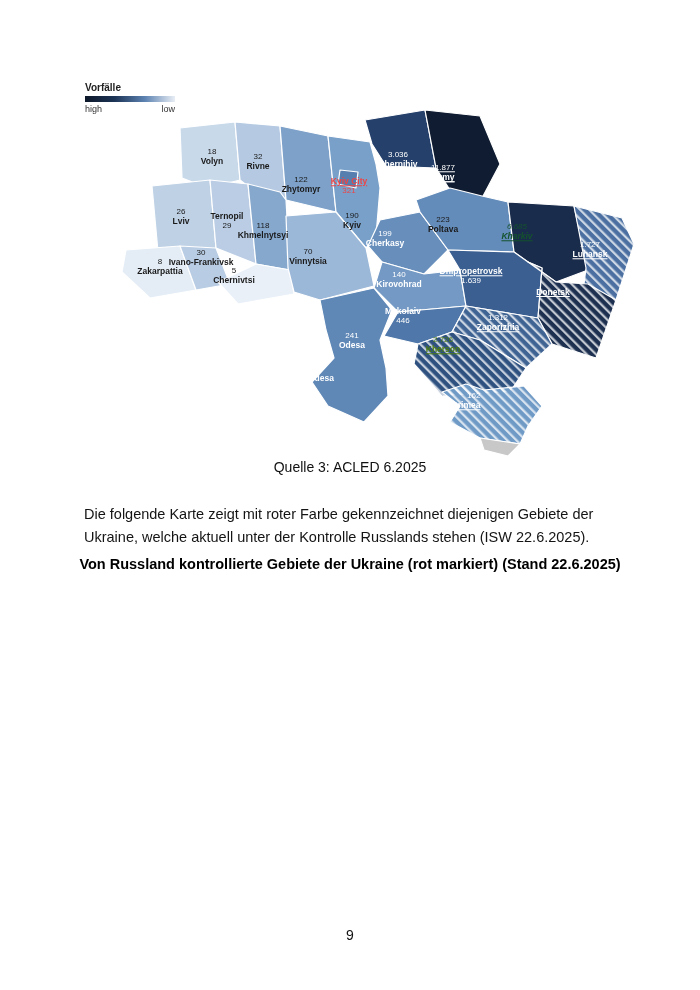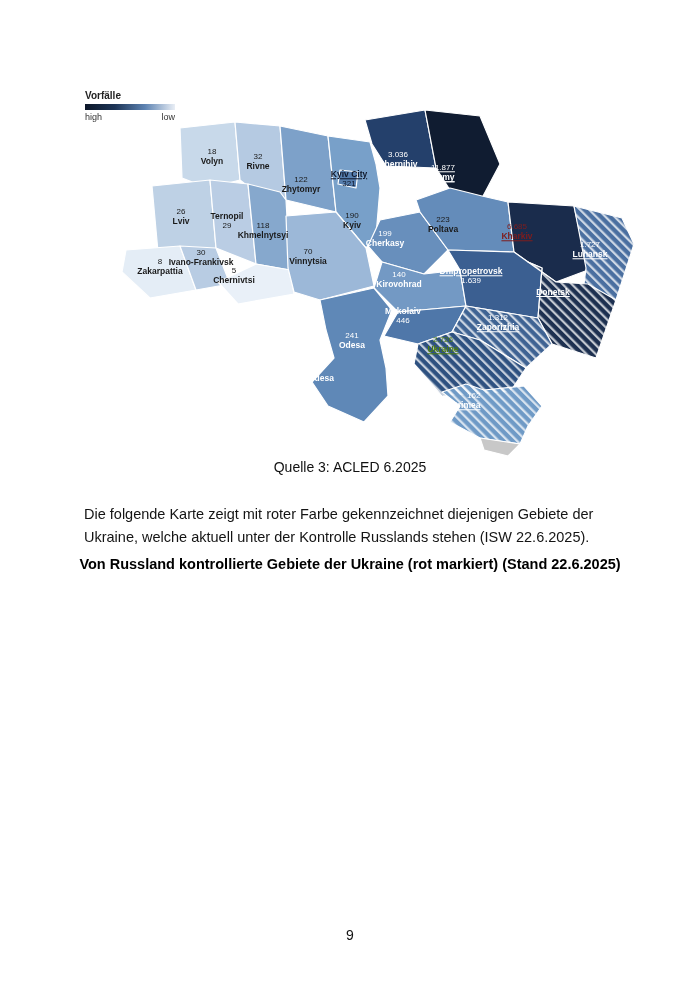--- a/index.html
+++ b/index.html
@@ -1,21 +1,21 @@
 <!DOCTYPE html>
 <html lang="de"><head>
 <meta charset="utf-8">
 <style>
   * { margin:0; padding:0; box-sizing:border-box; }
   html,body { background:#ffffff; }
   body { font-family:"Liberation Sans", sans-serif; color:#1b1b1b; }
   .page { position:relative; width:700px; height:990px; background:#ffffff; overflow:hidden; }
 
   
-  .legend { position:absolute; left:85px; top:82px; width:90px;margin-top:8px; }
+  .legend { position:absolute; left:85px; top:82px; width:90px; }
   .legend-title { font-size:10px; font-weight:700; color:#222; margin-bottom:3px; }
   .legend-bar { width:90px; height:6px; background:#888; }
   .legend-scale { display:flex; justify-content:space-between; font-size:9px; color:#333; margin-top:2px; }
 
   
   .map-wrap { position:absolute; left:80px; top:100px; width:560px; height:360px; }
   .map-wrap svg { position:absolute; left:0; top:0; width:560px; height:360px; }
   #map-labels { position:absolute; left:0; top:0; width:560px; height:360px; pointer-events:none; }
   .map-label { position:absolute; transform:translate(-50%,-50%); text-align:center;
                line-height:1.18; white-space:nowrap; }
@@ -94,21 +94,21 @@
           <div class="lbl-name">Volyn</div>
         </div>
         <div class="map-label" style="left: 178px; top: 62px; color: rgb(26, 26, 26);">
           <div class="lbl-value">32</div>
           <div class="lbl-name">Rivne</div>
         </div>
         <div class="map-label" style="left: 221px; top: 85px; color: rgb(26, 26, 26);">
           <div class="lbl-value">122</div>
           <div class="lbl-name">Zhytomyr</div>
         </div>
-        <div class="map-label" style="left: 269px; top: 79px; color: #0f172a;">
+        <div class="map-label" style="left: 269px; top: 86px; color: #ef4444;">
           <div class="lbl-name u">Kyiv City</div>
           <div class="lbl-value">321</div>
         </div>
         <div class="map-label" style="left: 318px; top: 60px; color: rgb(255, 255, 255);">
           <div class="lbl-value">3.036</div>
           <div class="lbl-name u">Chernihiv</div>
         </div>
         <div class="map-label" style="left: 363px; top: 73px; color: rgb(255, 255, 255); text-decoration: underline;">
           <div class="lbl-value">11.877</div>
           <div class="lbl-name u">Sumy</div>
@@ -130,21 +130,21 @@
           <div class="lbl-name">Kyiv</div>
         </div>
         <div class="map-label" style="left: 305px; top: 139px; color: rgb(255, 255, 255);">
           <div class="lbl-value">199</div>
           <div class="lbl-name">Cherkasy</div>
         </div>
         <div class="map-label" style="left: 363px; top: 125px; color: rgb(26, 26, 26);">
           <div class="lbl-value">223</div>
           <div class="lbl-name">Poltava</div>
         </div>
-        <div class="map-label" style="left: 437px; top: 132px; color: #7f1d1d;">
+        <div class="map-label" style="left: 437px; top: 132px; color: #14532d; font-style: italic;">
           <div class="lbl-value">6.685</div>
           <div class="lbl-name u">Kharkiv</div>
         </div>
         <div class="map-label" style="left: 510px; top: 150px; color: rgb(255, 255, 255);">
           <div class="lbl-value">1.727</div>
           <div class="lbl-name u">Luhansk</div>
         </div>
         <div class="map-label" style="left: 80px; top: 167px; color: rgb(26, 26, 26);">
           <div class="lbl-value">8</div>
           <div class="lbl-name">Zakarpattia</div>
@@ -175,21 +175,21 @@
         <div class="map-label" style="left: 323px; top: 216px; color: rgb(255, 255, 255);">
           <div class="lbl-name">Mykolaiv</div>
           <div class="lbl-value">446</div>
         </div>
         <div class="map-label" style="left: 418px; top: 223px; color: rgb(255, 255, 255);">
           <div class="lbl-value">1.312</div>
           <div class="lbl-name u">Zaporizhia</div>
         </div>
         <div class="map-label" style="left: 363px; top: 245px; color: #4d7c0f;">
           <div class="lbl-value">2.726</div>
-          <div class="lbl-name u">Ukraine</div>
+          <div class="lbl-name u">Kherson</div>
         </div>
         <div class="map-label" style="left: 272px; top: 241px; color: rgb(255, 255, 255);">
           <div class="lbl-value">241</div>
           <div class="lbl-name">Odesa</div>
         </div>
         <div class="map-label" style="left: 241px; top: 278px; color: rgb(255, 255, 255);">
           <div class="lbl-name">Odesa</div>
         </div>
         <div class="map-label" style="left: 386px; top: 301px; color: rgb(255, 255, 255); text-align: right;">
           <div class="lbl-value">162</div>

